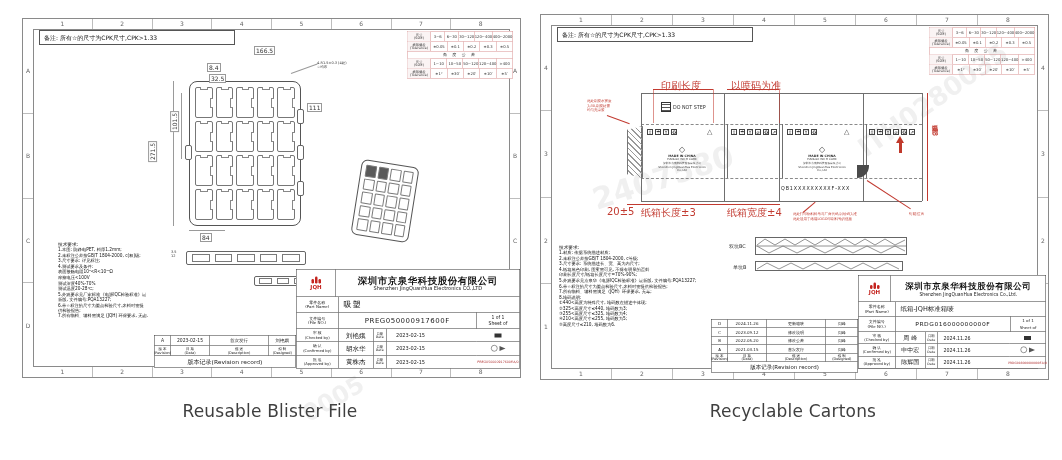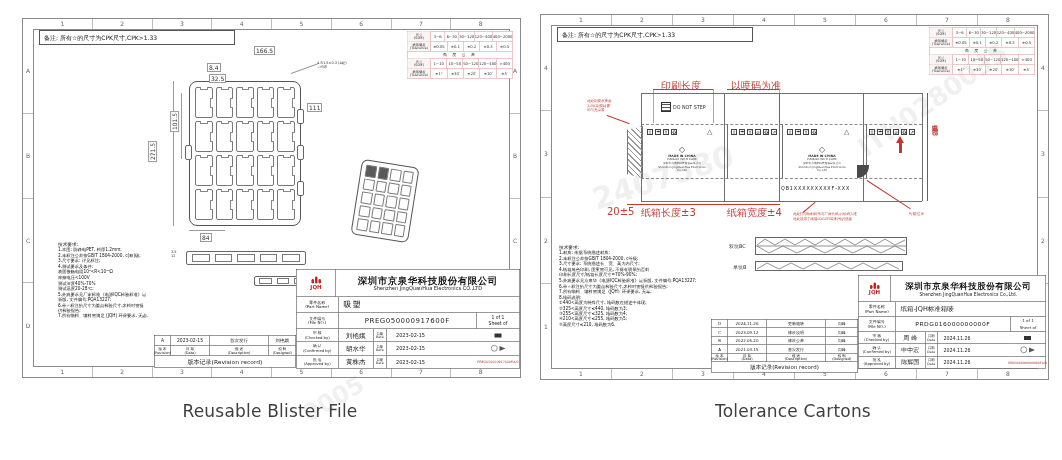--- a/index.html
+++ b/index.html
@@ -753,17 +753,17 @@
 (Description)</span>
         <span class="c4 pre">拟 制
 (Designed)</span>
       </div>
       <div class="rtitle" style="height:20px;font-size:11px;">版本记录(Revision record)</div>
     </div>
   </div>
 </div>
 
 <div class="caption" style="left:270px;top:401px;">Reusable Blister File</div>
-<div class="caption" style="left:793px;top:401px;">Tolerance Cartons</div>
+<div class="caption" style="left:793px;top:401px;">Recyclable Cartons</div>
 
 <div class="wm" style="left:845px;top:85px;font-size:26px;transform:rotate(-35deg);">ITH0280035</div>
 <div class="wm" style="left:590px;top:160px;font-size:30px;transform:rotate(-18deg);">2407580</div>
 <div class="wm" style="left:300px;top:385px;font-size:24px;transform:rotate(-30deg);">0005</div>
 
 </body></html>

